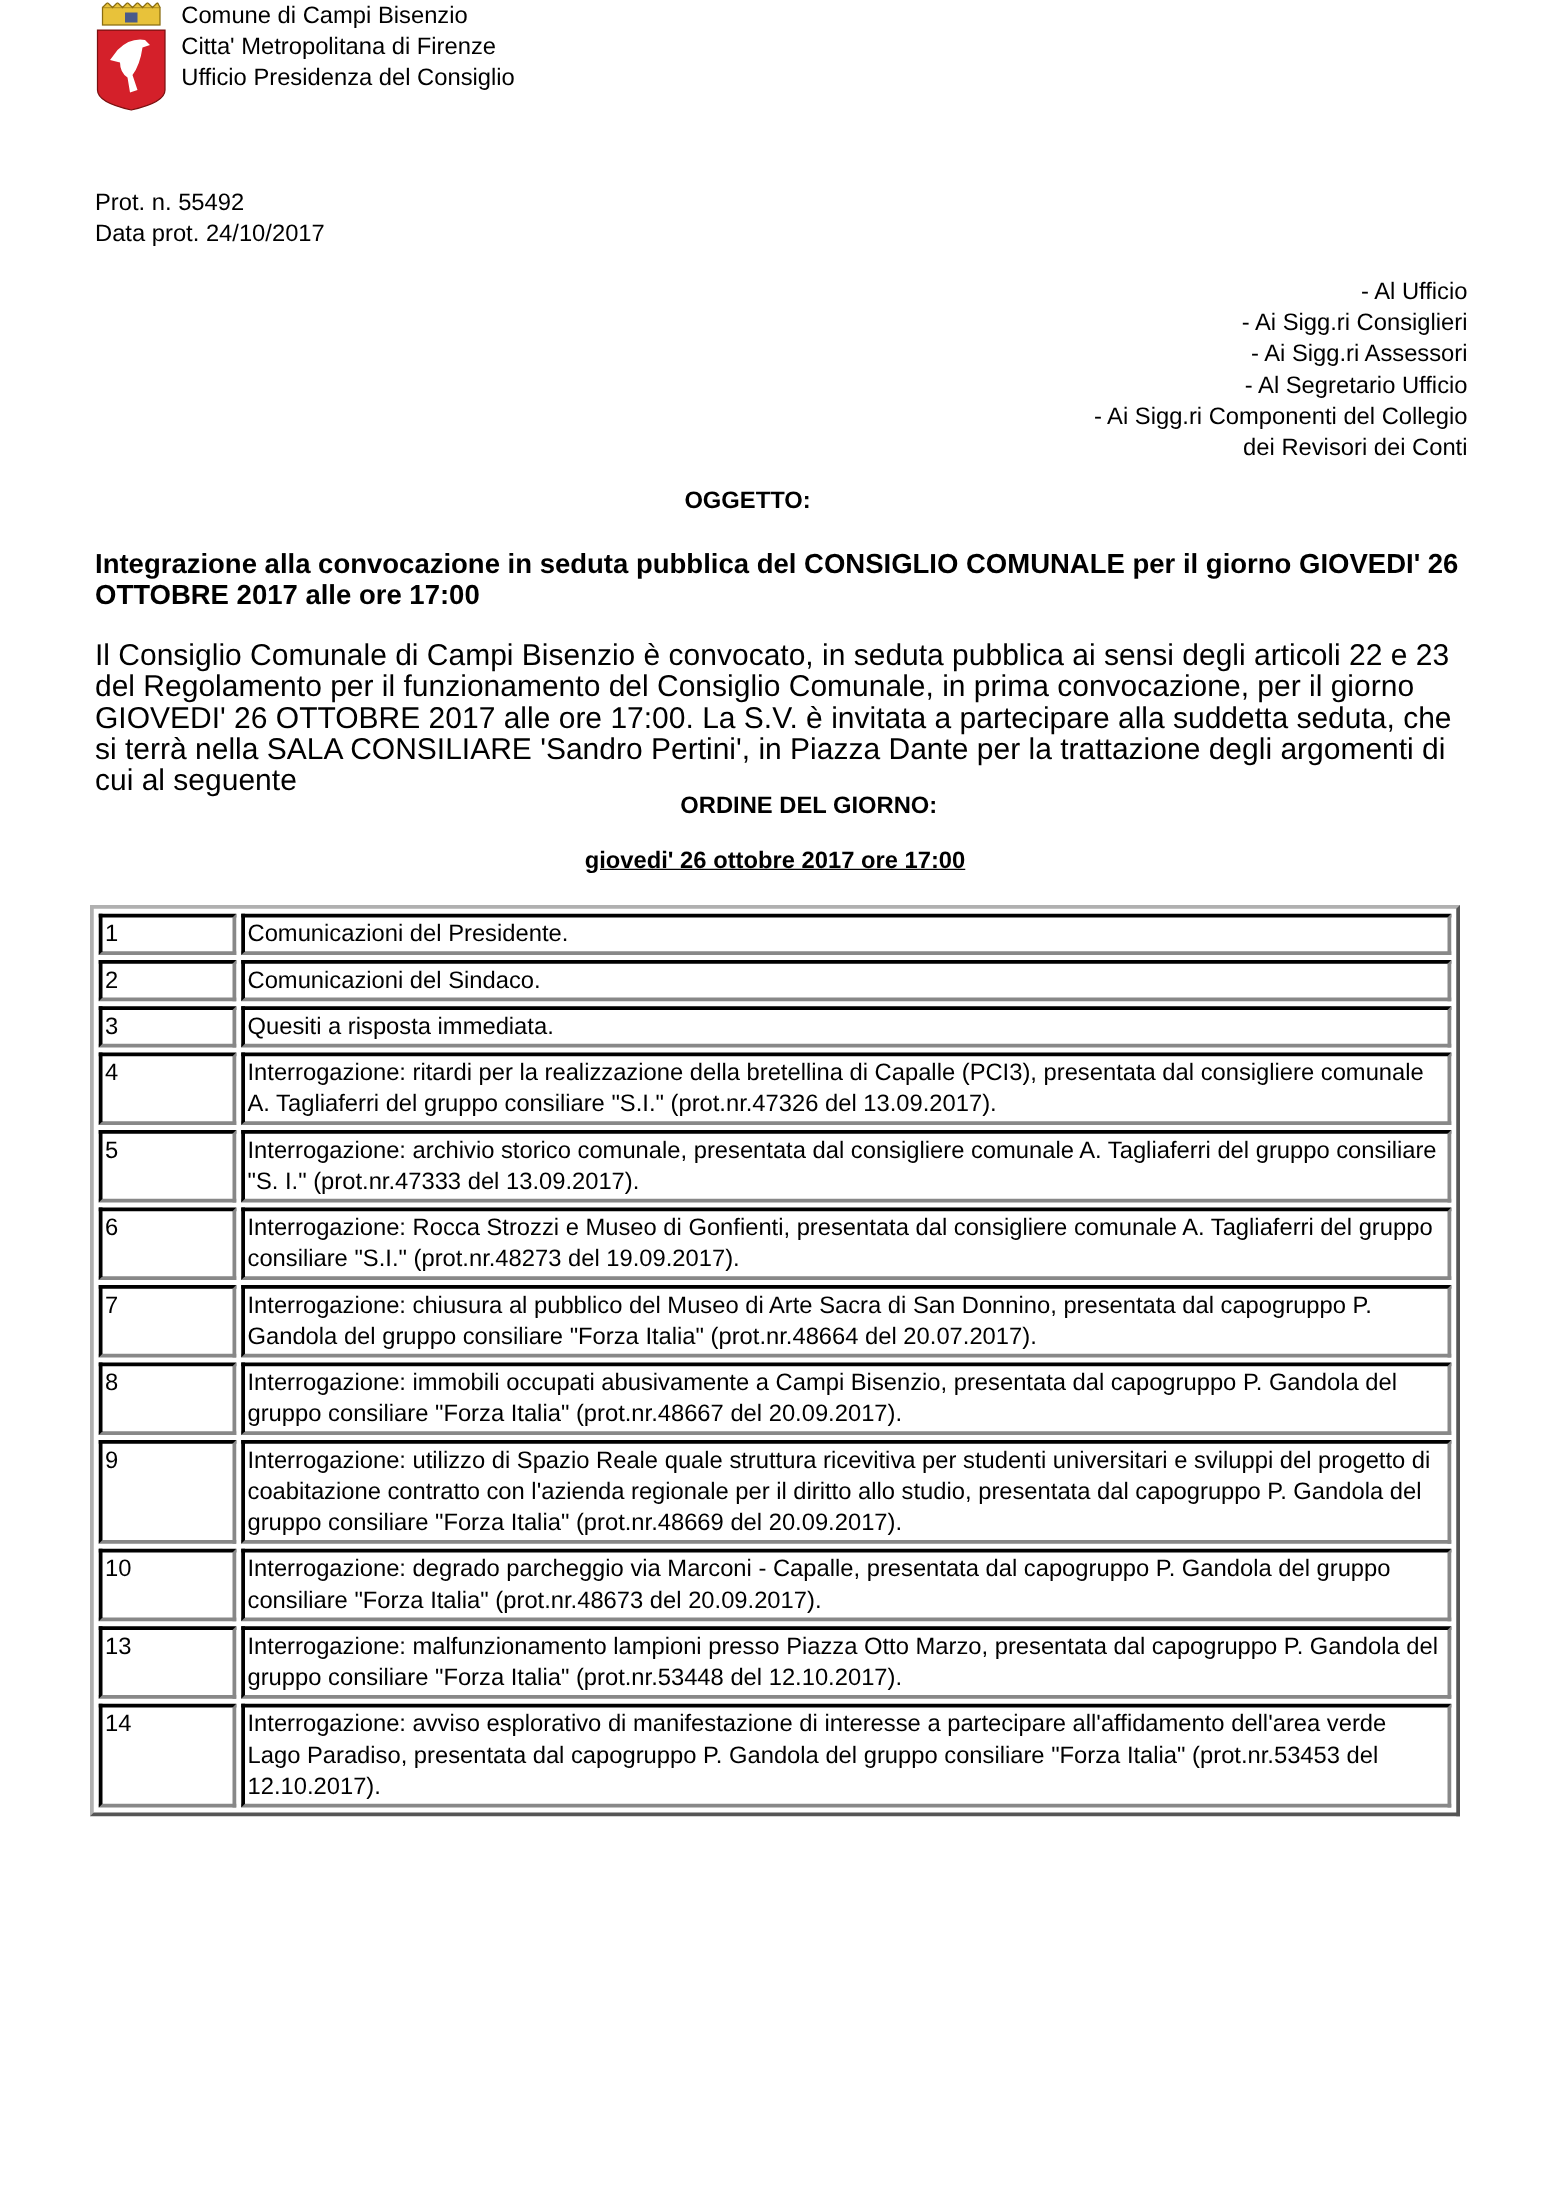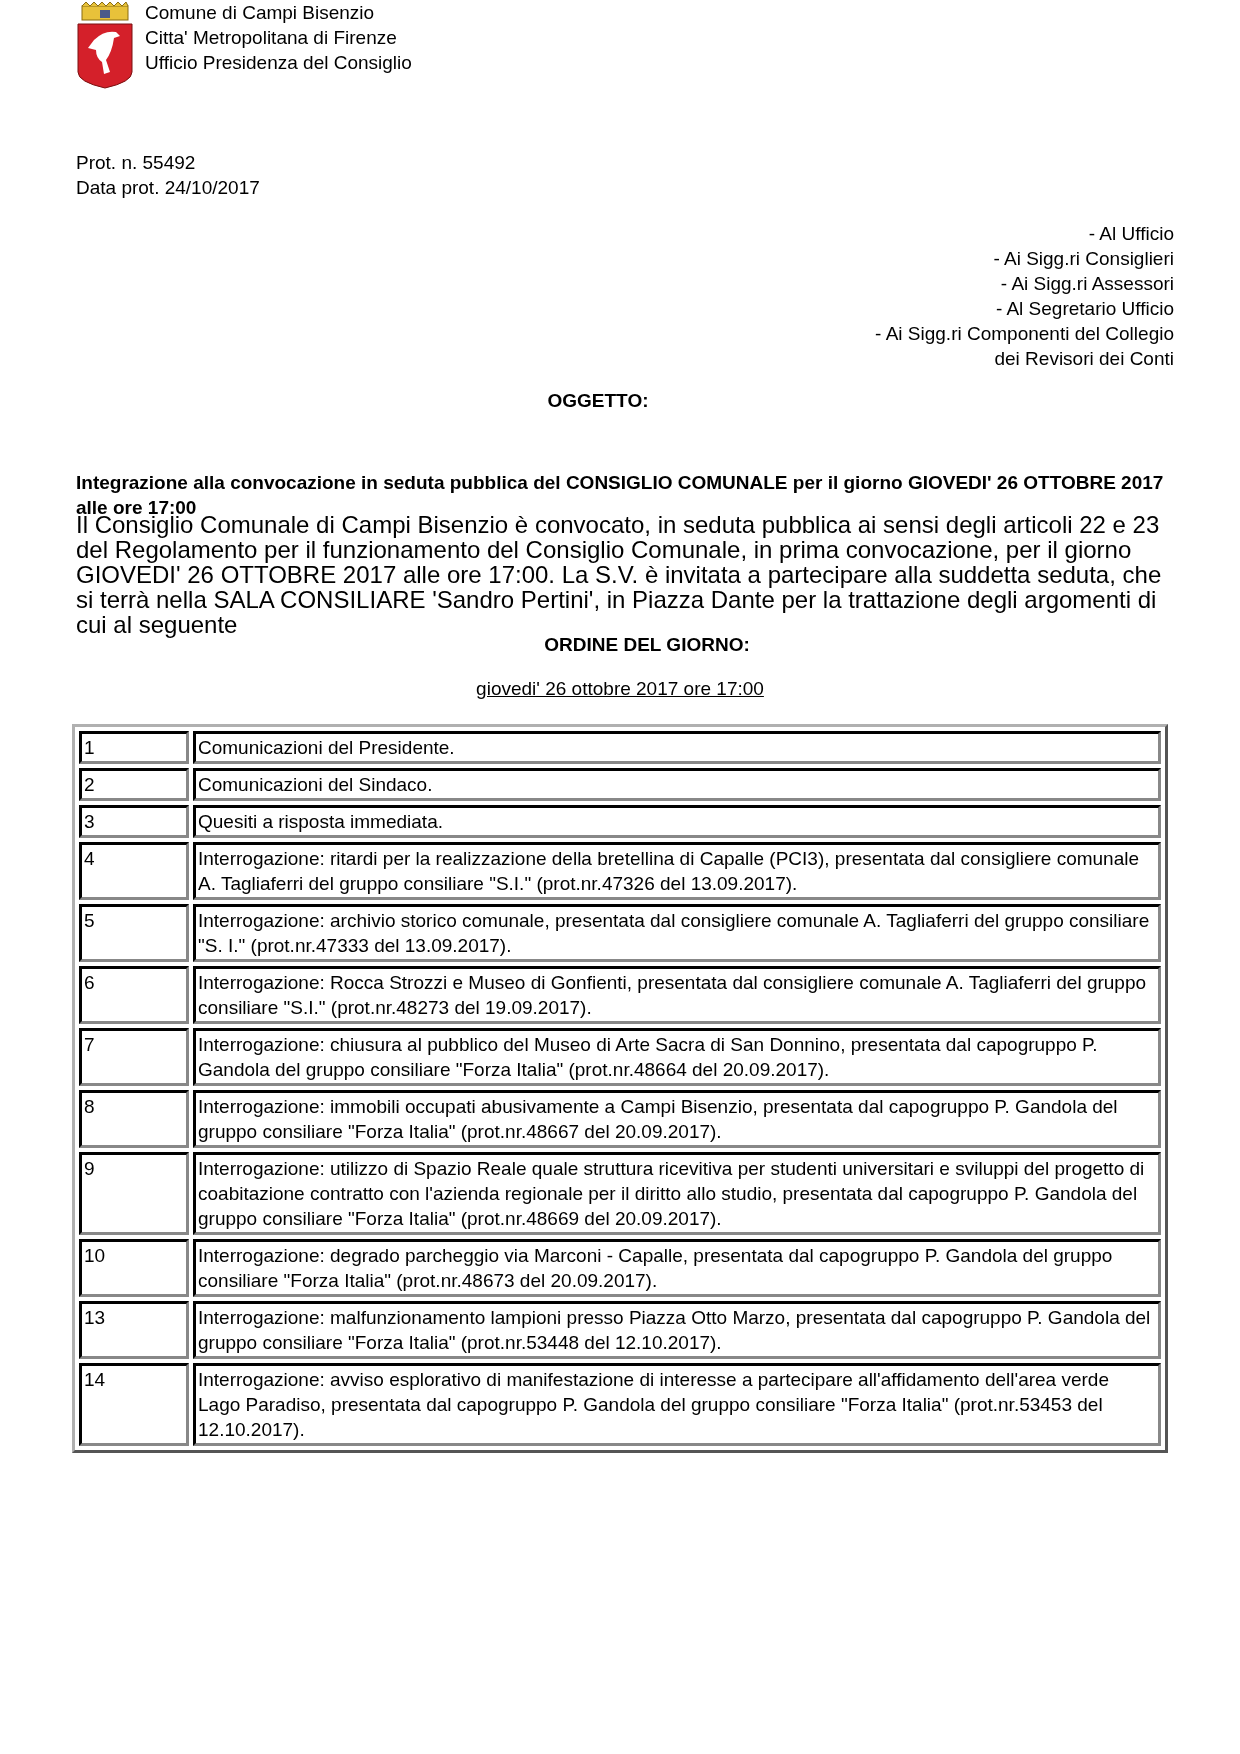--- a/index.html
+++ b/index.html
@@ -3,24 +3,24 @@
 <meta charset="utf-8">
 <style>
   html, body { margin:0; padding:0; background:#ffffff; }
   body { width:1240px; height:1754px; position:relative; overflow:hidden;
          font-family:"Liberation Sans", sans-serif; color:#000; }
   .logo { position:absolute; left:74px; top:2px; width:62px; height:88px; }
   .header { position:absolute; left:145px; top:0px; font-size:19px; line-height:25px; }
   .prot { position:absolute; left:76px; top:150px; font-size:19px; line-height:25px; }
   .recipients { position:absolute; right:66px; top:221px; text-align:right; font-size:19px; line-height:25px; }
   .oggetto { position:absolute; left:0; width:1196px; top:390px; text-align:center; font-weight:bold; font-size:19px; }
-  .subject { position:absolute; left:76px; width:1100px; top:438px; font-weight:bold; font-size:19px; line-height:25px;margin-top:32px; }
+  .subject { position:absolute; left:76px; width:1100px; top:438px; font-weight:bold; font-size:22px; line-height:25px; }
   .intro { position:absolute; left:76px; width:1100px; top:512px; font-size:24px; line-height:25px; }
   .odg { position:absolute; left:0; width:1240px; top:634px; text-align:center; font-weight:bold; font-size:19px;margin-left:27px; }
-  .date { position:absolute; left:0; width:1240px; top:678px; text-align:center; font-weight:normal; font-size:19px; text-decoration:underline; }
+  .date { position:absolute; left:0; width:1240px; top:678px; text-align:center; font-weight:bold; font-size:19px; text-decoration:underline; }
   table.agenda { position:absolute; left:72px; top:724px; width:1096px; border-collapse:separate; border-spacing:4px;
                  border:3px solid; border-color:#b0b0b0 #555 #555 #b0b0b0; font-size:19px; line-height:25px; }
   table.agenda td { border:3px solid; border-color:#000 #888 #888 #000; vertical-align:top; padding:1px 2px; }
   table.agenda td.num { width:100px; }
 </style>
 </head>
 <body>
 
 <div class="logo">
   <svg width="62" height="88" viewBox="0 0 62 88">
@@ -81,21 +81,21 @@
       <tr>
         <td class="num">5</td>
         <td>Interrogazione: archivio storico comunale, presentata dal consigliere comunale A. Tagliaferri del gruppo consiliare "S. I." (prot.nr.47333 del 13.09.2017).</td>
       </tr>
       <tr>
         <td class="num">6</td>
         <td>Interrogazione: Rocca Strozzi e Museo di Gonfienti, presentata dal consigliere comunale A. Tagliaferri del gruppo consiliare "S.I." (prot.nr.48273 del 19.09.2017).</td>
       </tr>
       <tr>
         <td class="num">7</td>
-        <td>Interrogazione: chiusura al pubblico del Museo di Arte Sacra di San Donnino, presentata dal capogruppo P. Gandola del gruppo consiliare "Forza Italia" (prot.nr.48664 del 20.09.2017).</td>
+        <td>Interrogazione: chiusura al pubblico del Museo di Arte Sacra di San Donnino, presentata dal capogruppo P. Gandola del gruppo consiliare "Forza Italia" (prot.nr.48664 del 20.07.2017).</td>
       </tr>
       <tr>
         <td class="num">8</td>
         <td>Interrogazione: immobili occupati abusivamente a Campi Bisenzio, presentata dal capogruppo P. Gandola del gruppo consiliare "Forza Italia" (prot.nr.48667 del 20.09.2017).</td>
       </tr>
       <tr>
         <td class="num">9</td>
         <td>Interrogazione: utilizzo di Spazio Reale quale struttura ricevitiva per studenti universitari e sviluppi del progetto di coabitazione contratto con l'azienda regionale per il diritto allo studio, presentata dal capogruppo P. Gandola del gruppo consiliare "Forza Italia" (prot.nr.48669 del 20.09.2017).</td>
       </tr>
       <tr>

